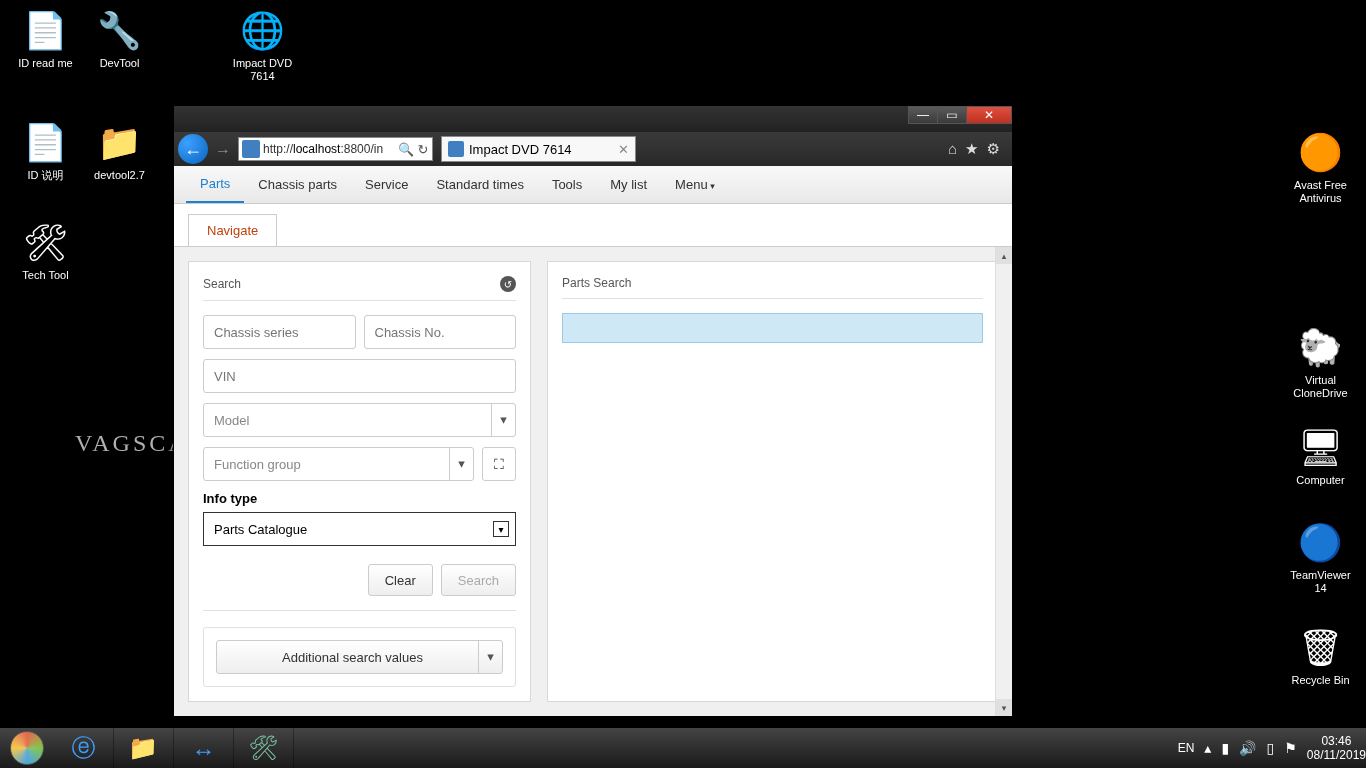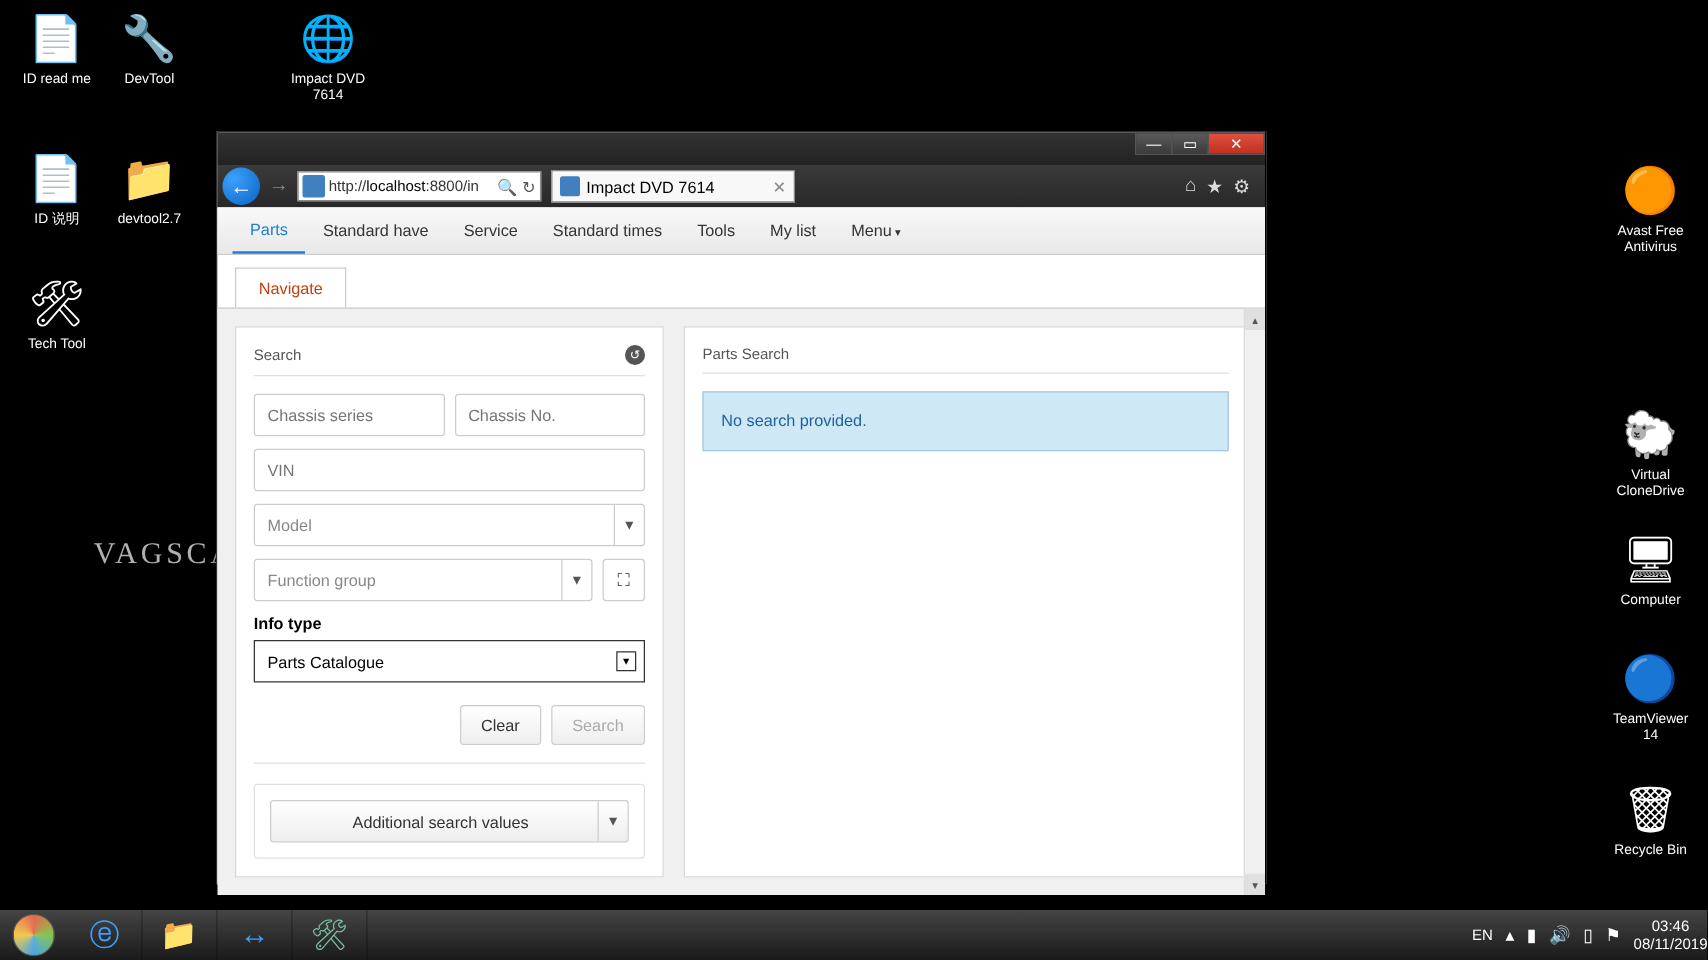--- a/index.html
+++ b/index.html
@@ -159,21 +159,21 @@
     <div class="tb-right">
       <span>⌂</span>
       <span>★</span>
       <span>⚙</span>
     </div>
   </div>
 
   <div class="page">
     <div class="menu">
       <a class="active">Parts</a>
-      <a>Standard have</a>
+      <a>Chassis parts</a>
       <a>Service</a>
       <a>Standard times</a>
       <a>Tools</a>
       <a>My list</a>
       <a class="caret">Menu</a>
     </div>
     <div class="subtab">
       <span>Navigate</span>
     </div>
     <div class="content">
@@ -217,21 +217,20 @@
               <span class="dd">▾</span>
             </div>
         </div>
       </div>
 
       <div class="panel rp" style="position:relative">
         <div class="phead">
           <span>Parts Search</span>
         </div>
         <div class="info">
-          <div>No search provided.</div>
         </div>
         <div class="wm" style="left:30px;top:110px;z-index:-1">VAGSCAN</div>
       </div>
 
       <div class="scrollbar">
         <div class="up">▴</div>
         <div class="dn">▾</div>
       </div>
     </div>
   </div>

